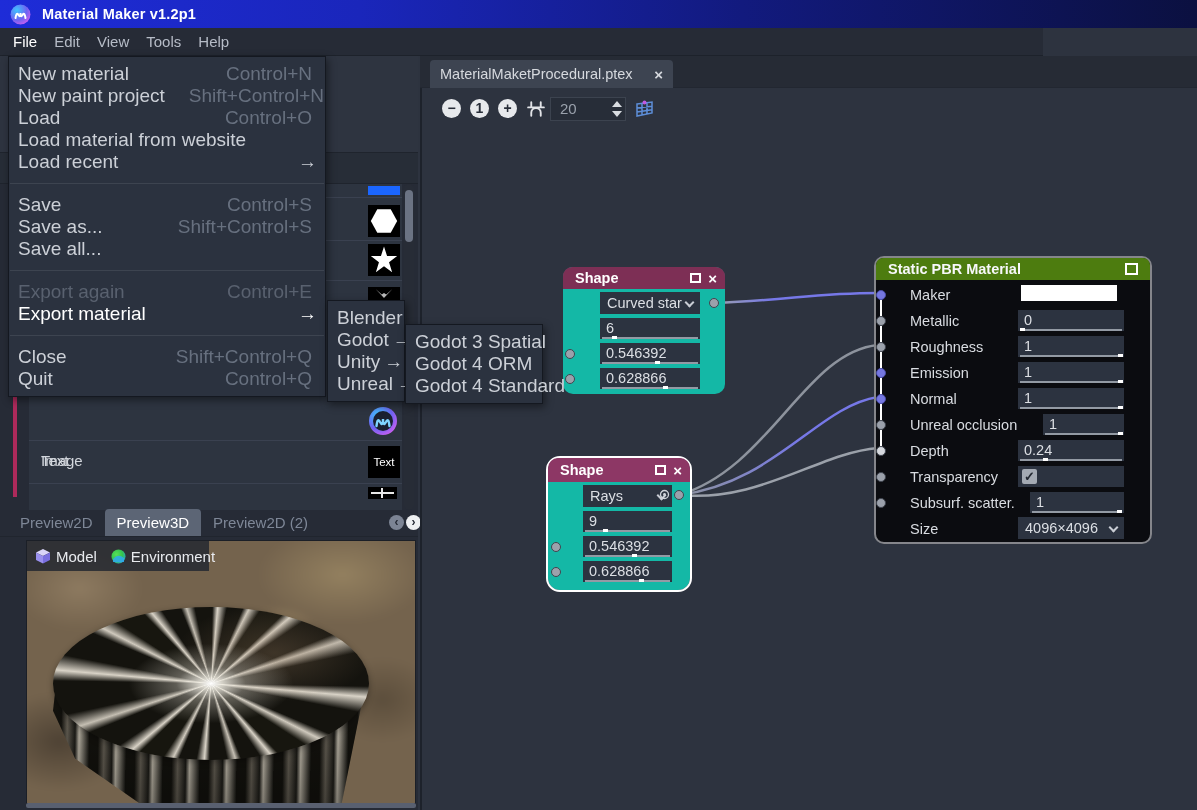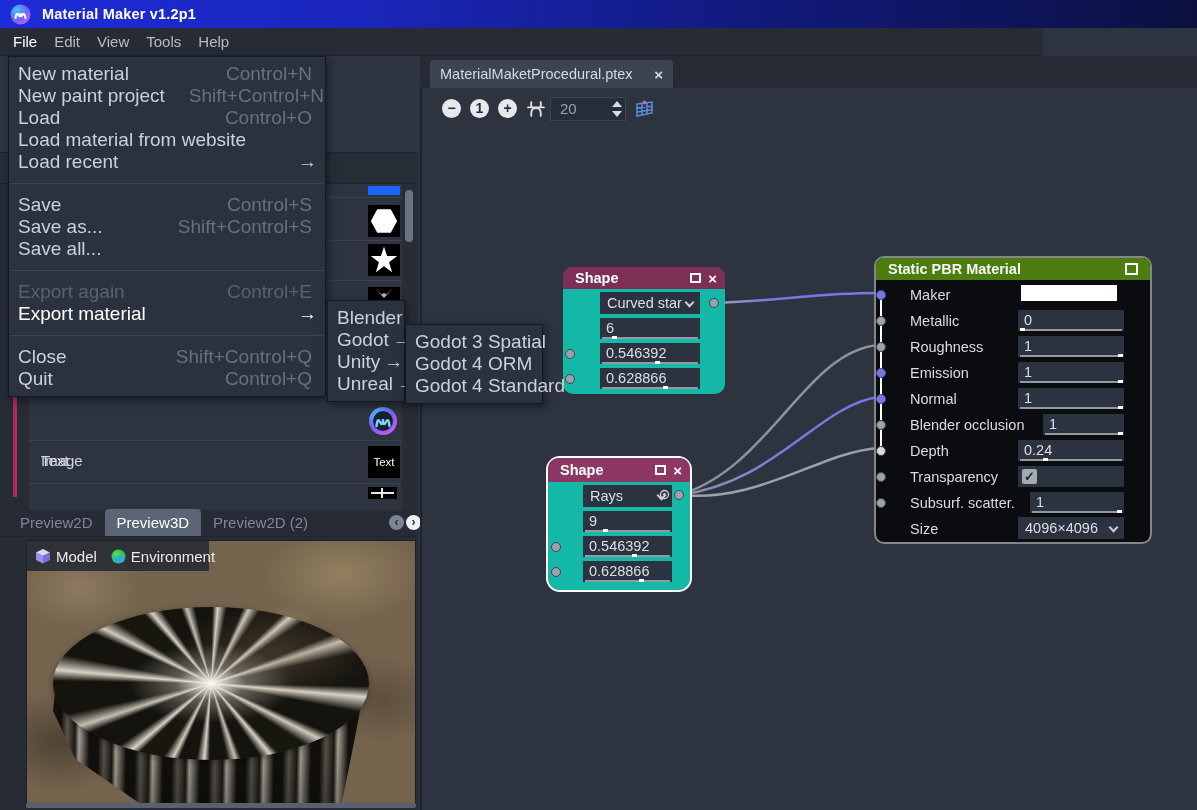--- a/index.html
+++ b/index.html
@@ -345,21 +345,21 @@
       <span class="ntitle" style="color:#f7f8fa;">Static PBR Material</span>
       <span class="hbtn-square" style="width:13px;height:12px;margin-right:4px;"></span>
     </div>
     <div class="rail" style="left:4px;top:37px;height:156px;"></div>
 
     <span class="pbr-label" style="top:29px;">Maker</span>
     <span class="pbr-label" style="top:55px;">Metallic</span>
     <span class="pbr-label" style="top:81px;">Roughness</span>
     <span class="pbr-label" style="top:107px;">Emission</span>
     <span class="pbr-label" style="top:133px;">Normal</span>
-    <span class="pbr-label" style="top:159px;">Blender occlusion</span>
+    <span class="pbr-label" style="top:159px;">Unreal occlusion</span>
     <span class="pbr-label" style="top:185px;">Depth</span>
     <span class="pbr-label" style="top:211px;">Transparency</span>
     <span class="pbr-label" style="top:237px;">Subsurf. scatter.</span>
     <span class="pbr-label" style="top:263px;">Size</span>
 
     <div class="abs" style="left:145px;top:27px;width:96px;height:16px;background:#fff;"></div>
 
     <div class="nfield" style="left:142px;top:52px;width:106px;height:21px;">
       <span>0</span>
       <div class="sline"></div><div class="stick" style="left:2%;"></div>

